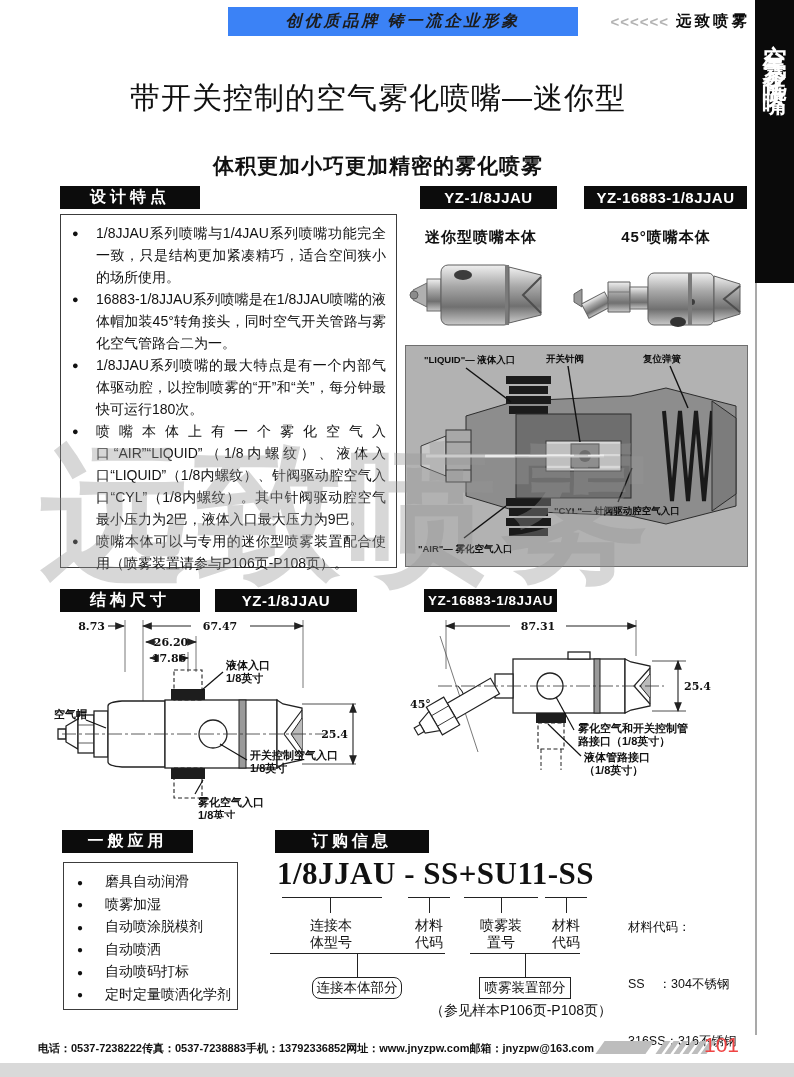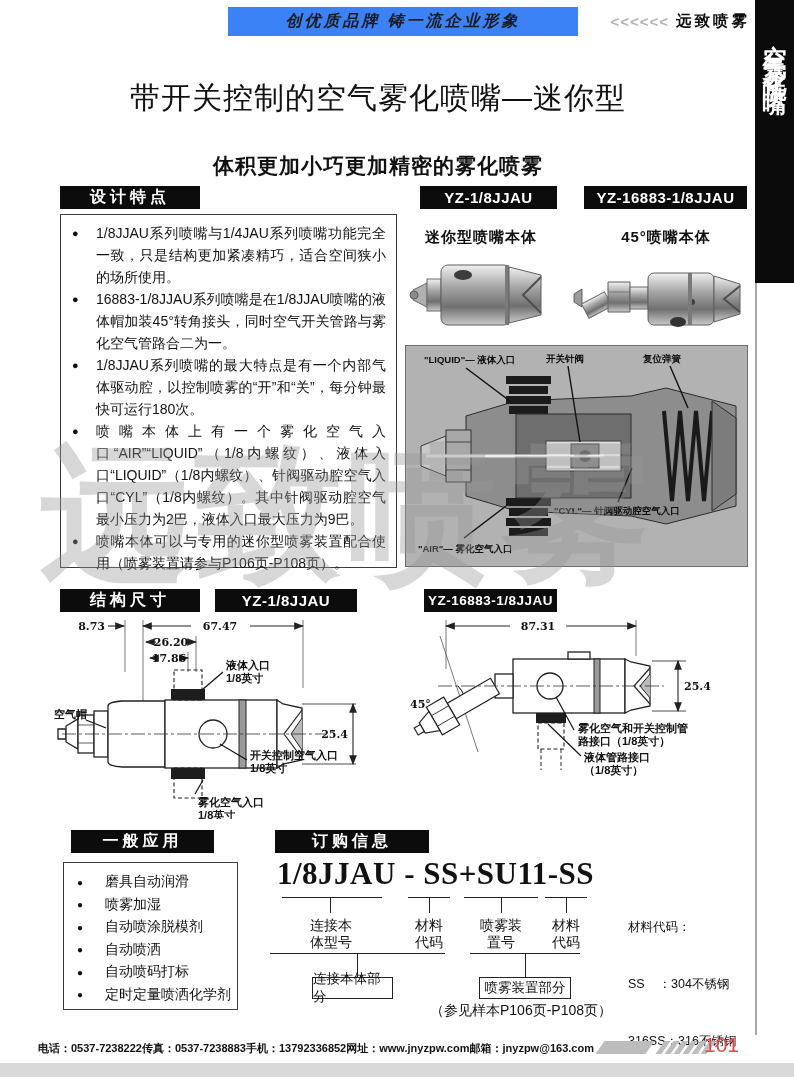--- a/index.html
+++ b/index.html
@@ -349,21 +349,21 @@
     <g stroke="#111" stroke-width="1.2">
       <line x1="176" y1="116" x2="158" y2="83"></line>
       <line x1="183" y1="142" x2="150" y2="110"></line>
     </g>
     <text x="180" y="118" class="lbltxt">雾化空气和开关控制管</text>
     <text x="180" y="131" class="lbltxt">路接口（1/8英寸）</text>
     <text x="186" y="147" class="lbltxt">液体管路接口</text>
     <text x="186" y="160" class="lbltxt">（1/8英寸）</text>
   </svg>
 
-  <div class="bar cn" style="left:62px;top:830px;width:143px;margin-left:9px;">一般应用</div>
+  <div class="bar cn" style="left:62px;top:830px;width:131px;">一般应用</div>
   <div class="bar cn" style="left:275px;top:830px;width:154px;">订购信息</div>
 
   <div class="apps-box">
     <ul>
       <li>
           <span class="dot">●</span>
           <span>磨具自动润滑</span>
         </li>
       <li>
           <span class="dot">●</span>
@@ -410,21 +410,21 @@
     <div>置号</div>
   </div>
   <div class="olabel" style="left:535px;top:917px;">
     <div>材料</div>
     <div>代码</div>
   </div>
   <div class="uline" style="left:270px;top:953px;width:175px;"></div>
   <div class="vline" style="left:357px;top:953px;height:24px;"></div>
   <div class="uline" style="left:470px;top:953px;width:110px;"></div>
   <div class="vline" style="left:525px;top:953px;height:24px;"></div>
-  <div class="obox" style="left:312px;top:977px;width:81px;">连接本体部分</div>
+  <div class="obox" style="left:312px;top:977px;width:90px;border-radius:8px;">连接本体部分</div>
   <div class="obox" style="left:479px;top:977px;width:92px;">喷雾装置部分</div>
   <div class="order-note">（参见样本P106页-P108页）</div>
 
   <div class="materials">
     <div>材料代码：</div>
     <div>SS    ：304不锈钢</div>
     <div>316SS：316不锈钢</div>
     
   </div>
 

